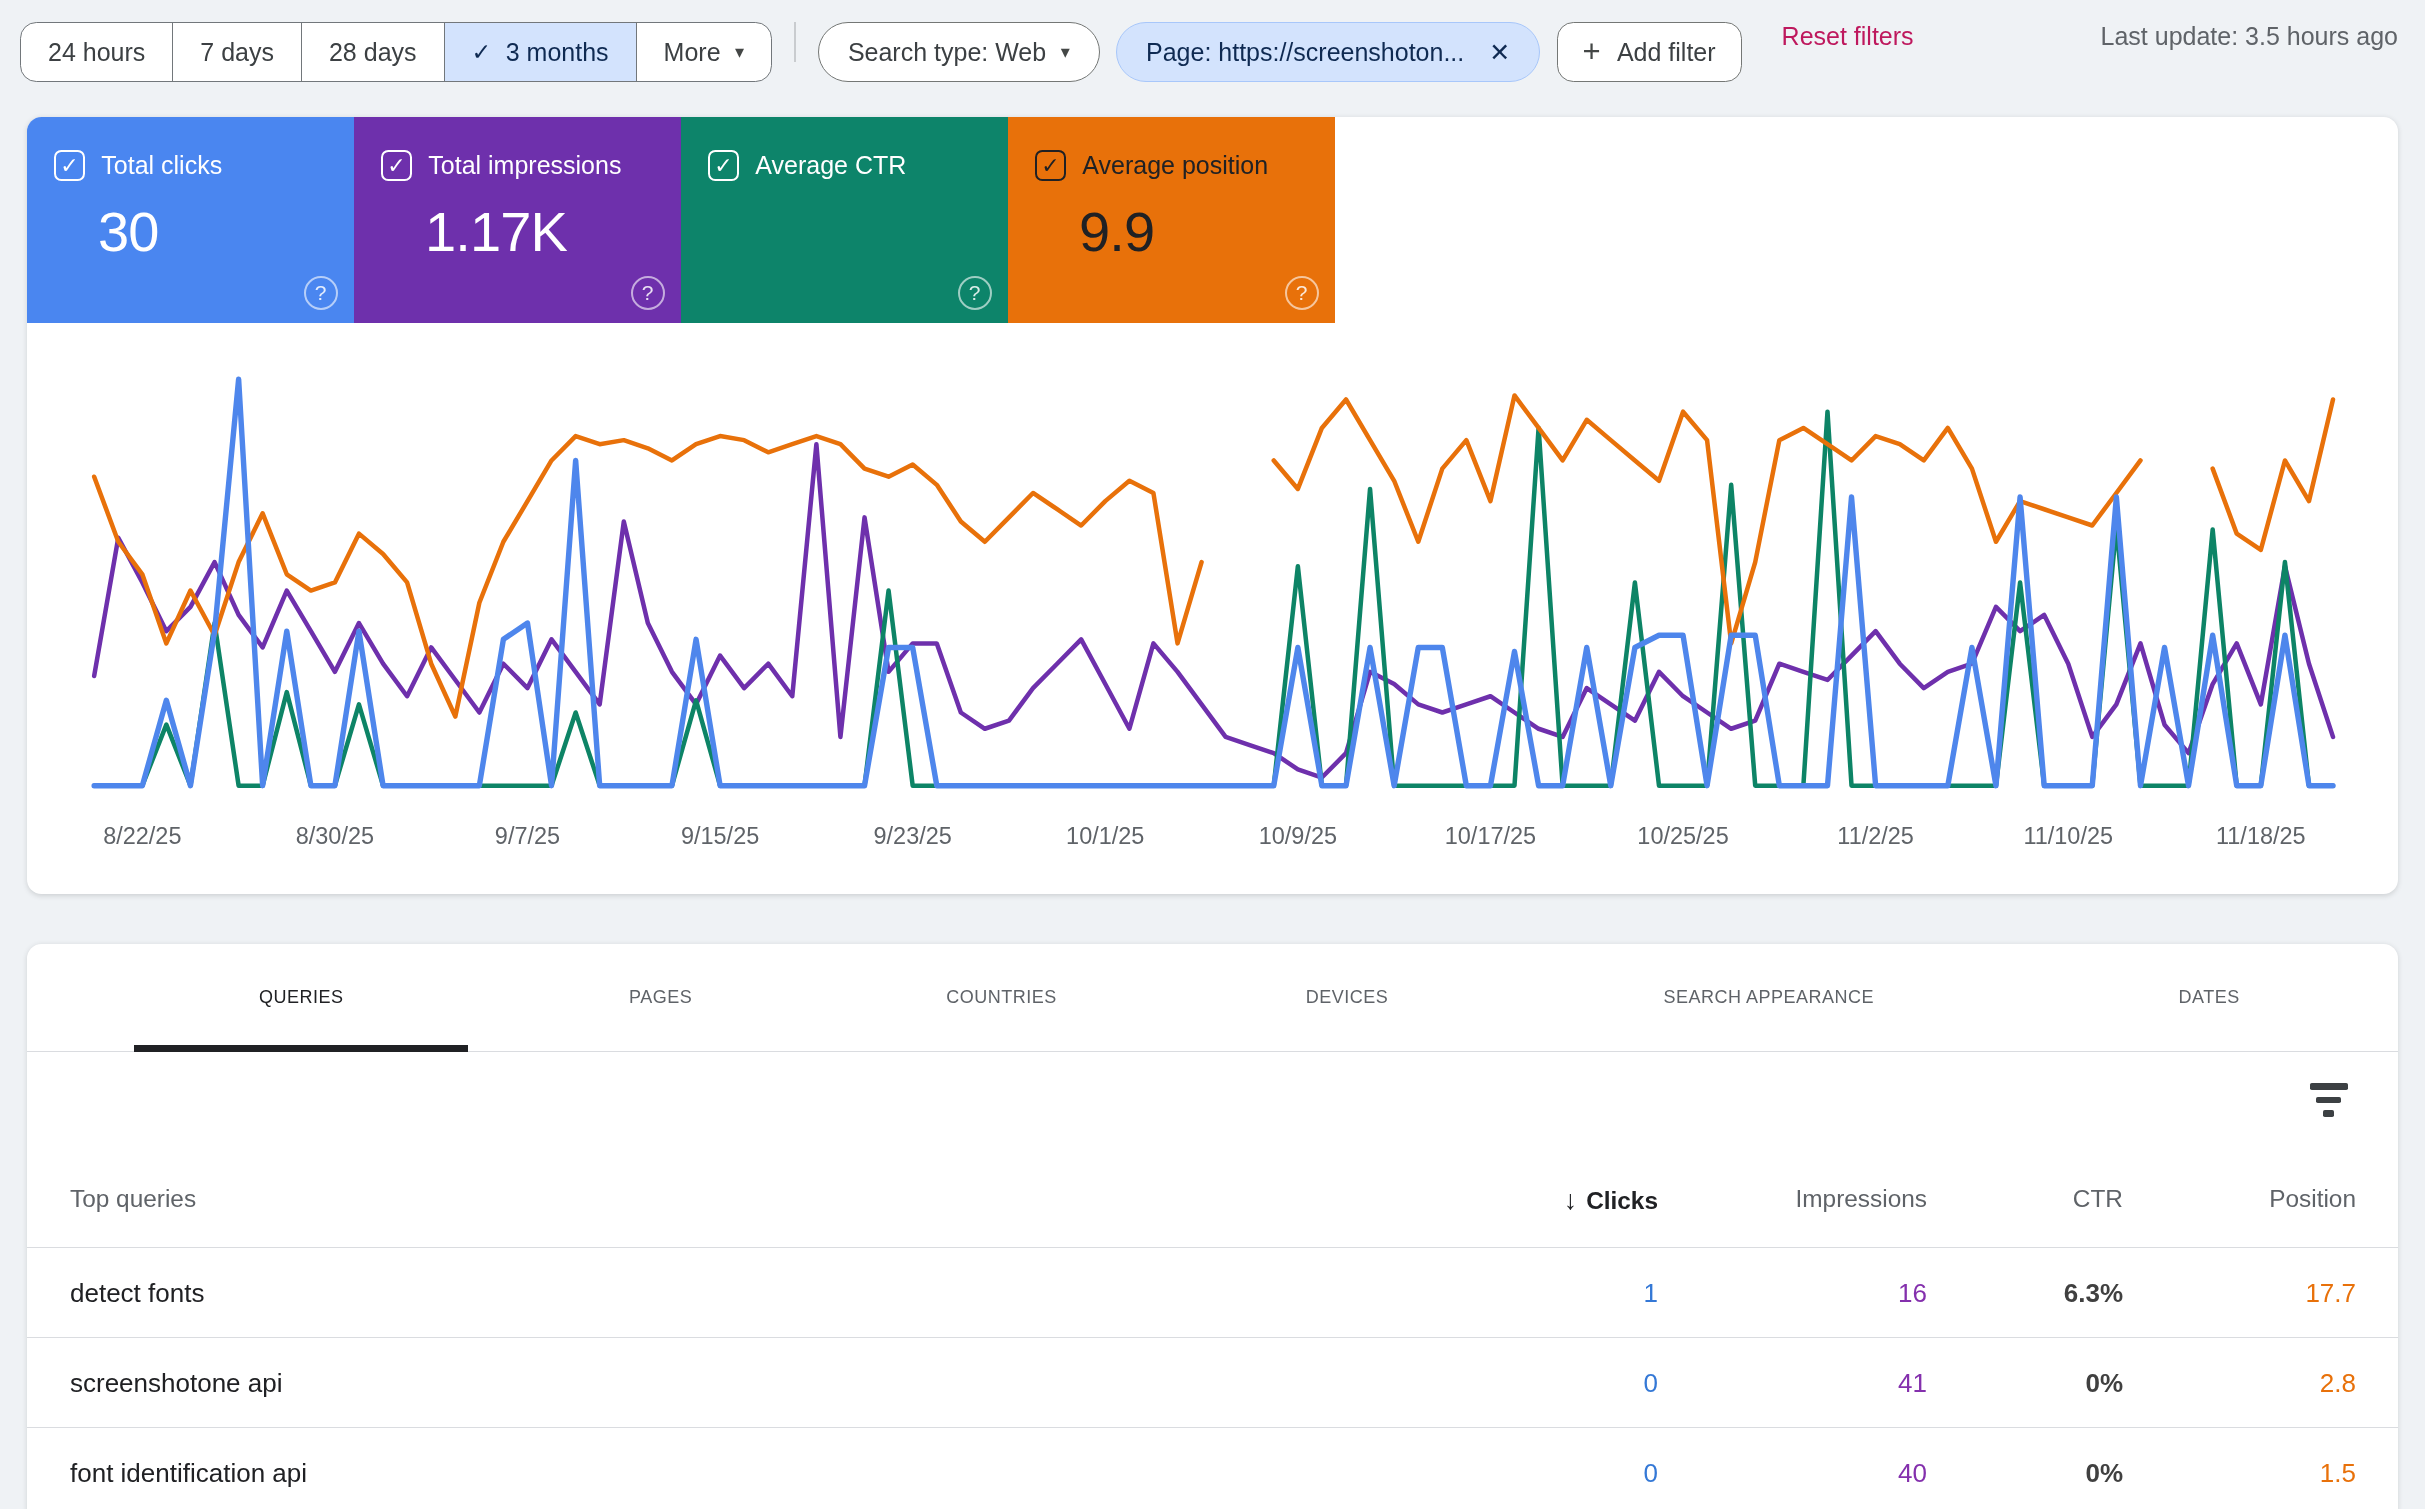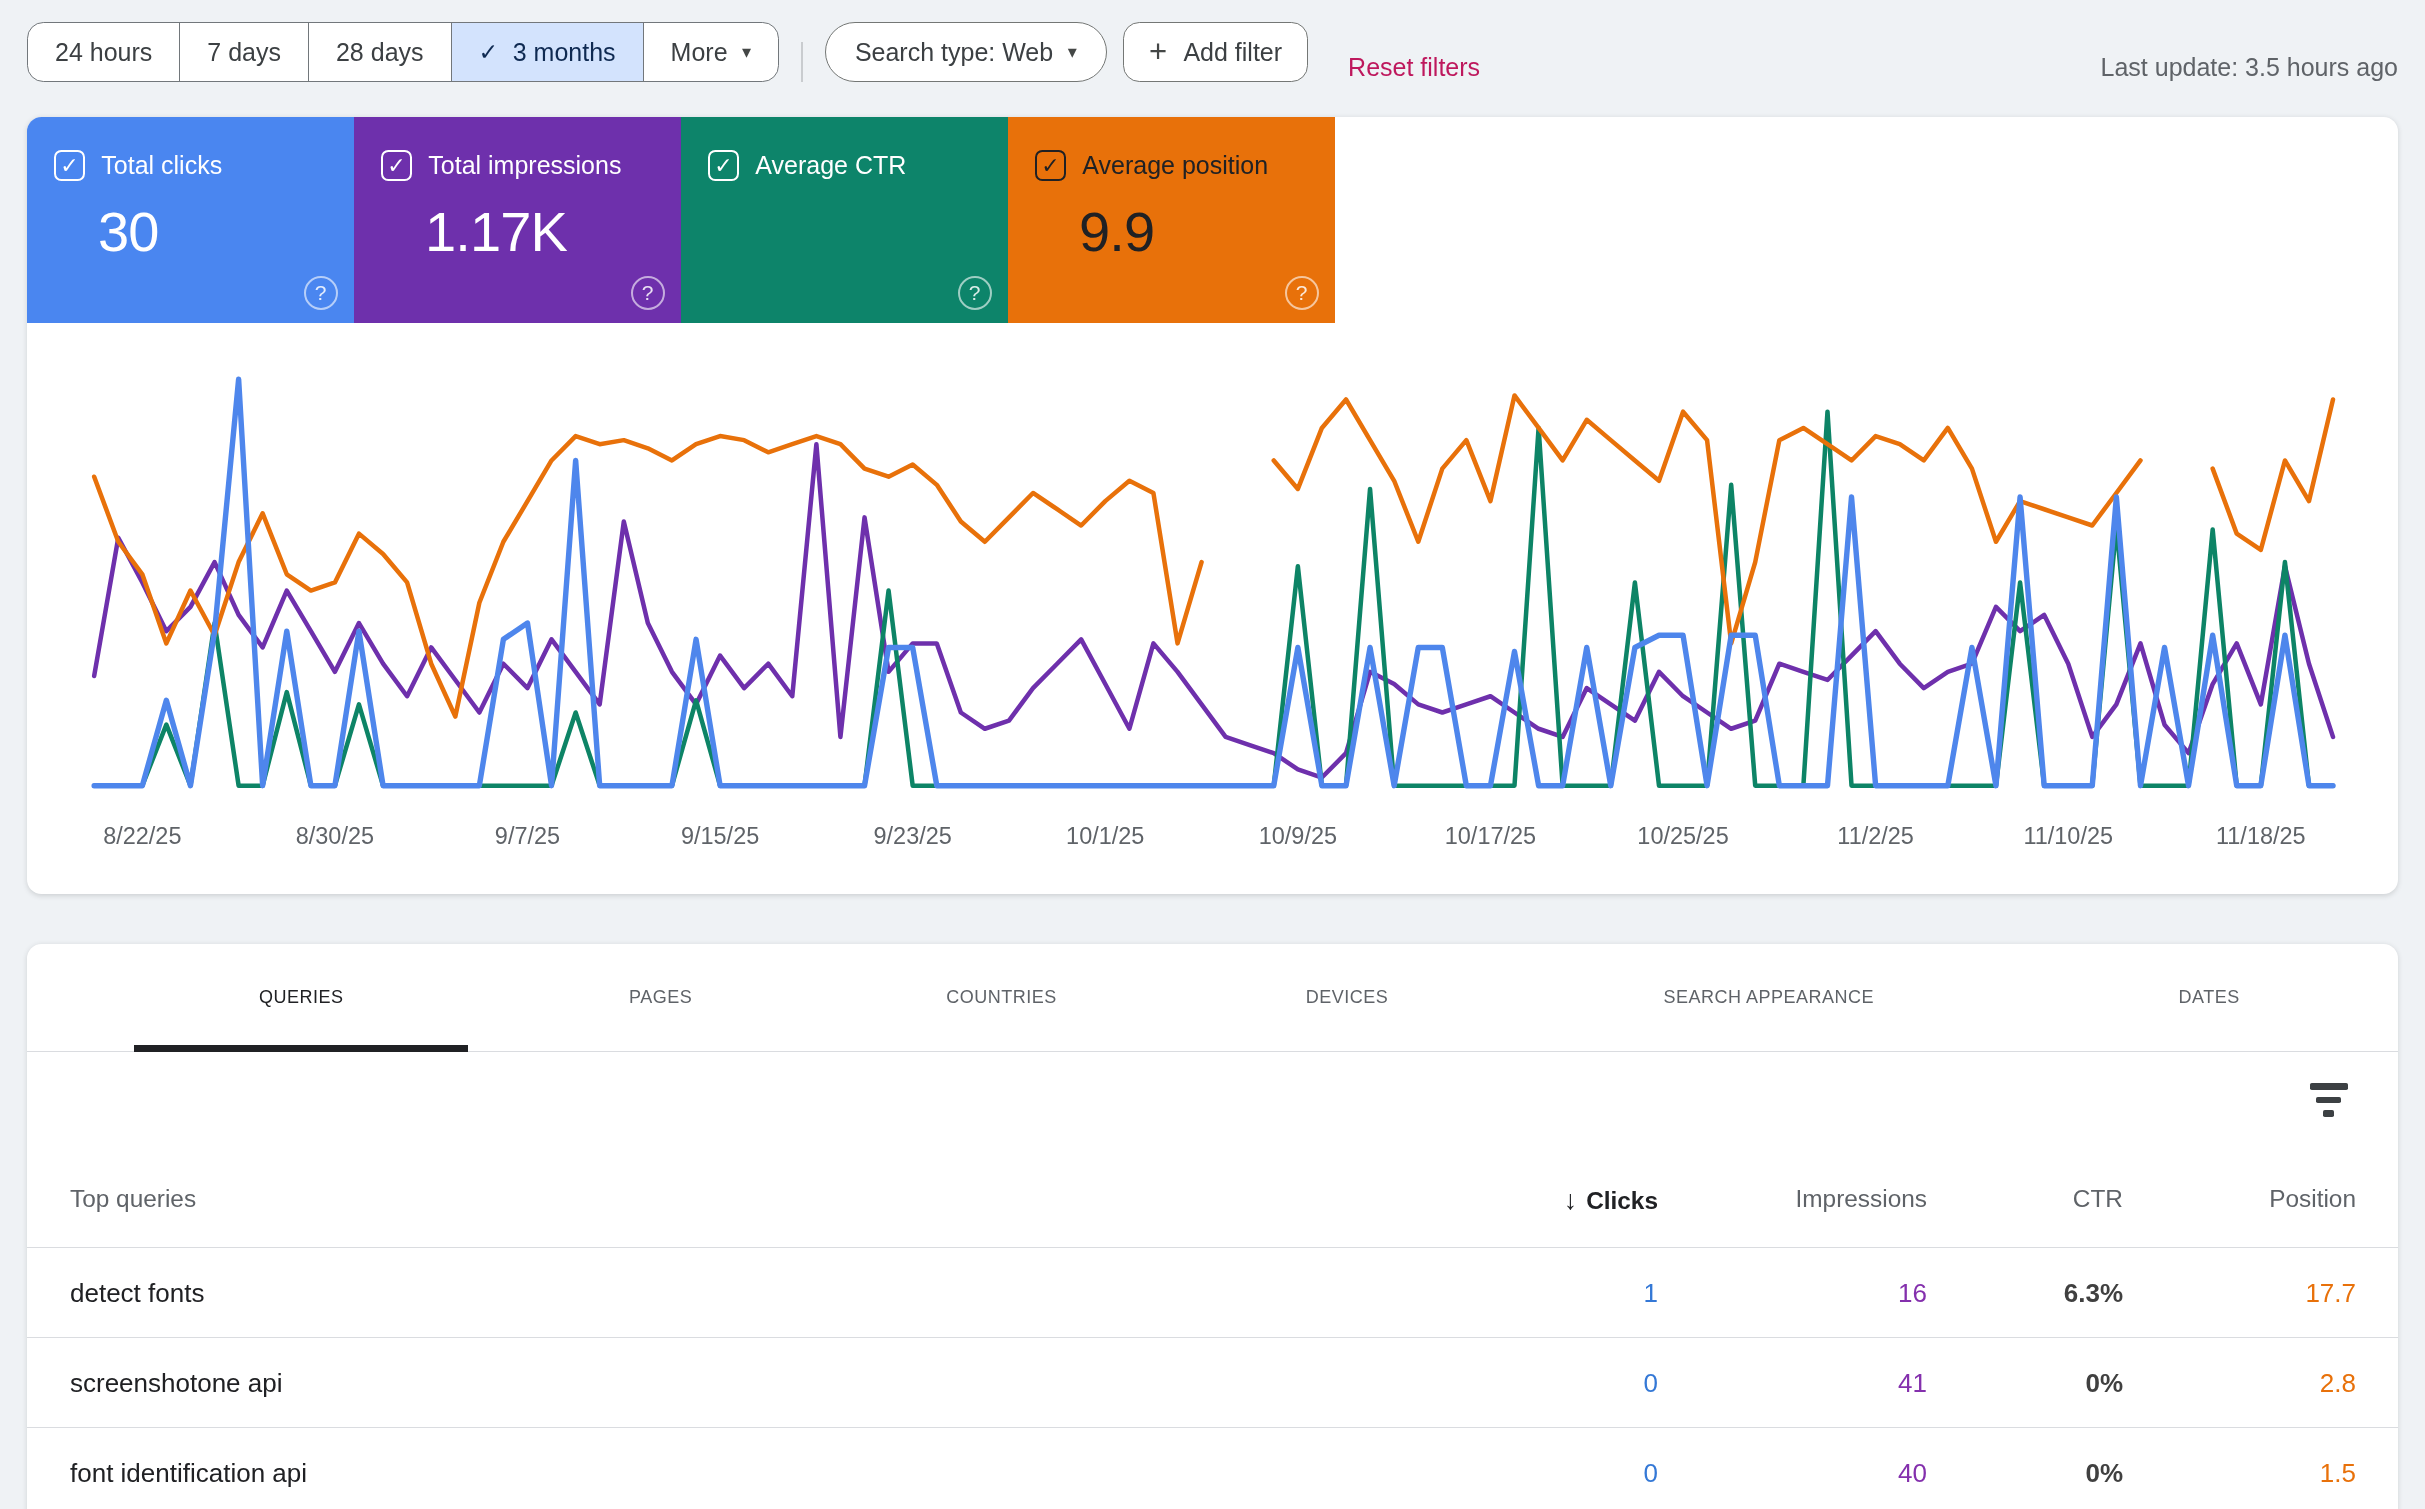--- a/index.html
+++ b/index.html
@@ -1,20 +1,20 @@
 <!DOCTYPE html>
 <html style="font-size:14.5px"><head>
 <meta charset="utf-8">
 <style>
   html,body{margin:0;padding:0;width:2426px;height:1509px;overflow:hidden;
     background:#eff2f5;font-family:"Liberation Sans","DejaVu Sans",sans-serif;color:#202124;}
   *{box-sizing:border-box;}
 
   
-  .topbar{position:absolute;left:27px;right:27px;top:22px;height:60px;display:flex;align-items:flex-end;}
+  .topbar{position:absolute;left:20px;right:27px;top:22px;height:60px;display:flex;align-items:flex-start;}
   .seg-group{display:flex;height:60px;background:#fff;border:1.8px solid #72777b;border-radius:16.3px;overflow:hidden;}
   .seg{display:flex;align-items:center;padding:0 27px;font-size:25px;color:#3c4043;border-left:1.8px solid #72777b;cursor:pointer;white-space:nowrap;}
   .seg:first-child{border-left:none;}
   .seg.selected{background:#d3e3fd;color:#0f2a52;}
   .seg .check{font-size:23.5px;margin-right:14.5px;color:#0f2a52;}
   .seg .caret, .chip .caret{font-size:18px;color:#444746;margin-left:14.5px;}
   .vdivider{width:1.8px;height:40px;background:#c9cccf;margin:0 22px;}
   .chip{display:flex;align-items:center;height:60px;padding:0 29px;border-radius:30px;
     border:1.8px solid #747775;background:#fff;font-size:25px;color:#3c4043;white-space:nowrap;cursor:pointer;}
   .chip.blue{background:#d3e3fd;border-color:#a8c7fa;color:#0f2a52;margin-left:16.3px;}
@@ -112,20 +112,24 @@
     </div>
   </div>
 
   <div class="vdivider"></div>
 
   <div class="chip">
     <span>Search type: Web</span>
     <span class="caret">▾</span>
   </div>
 
+  <div class="chip blue">
+    <span>Page: https://screenshoton...</span>
+    <span class="close">✕</span>
+  </div>
 
   <div class="addfilter">
     <span class="plus">+</span>
     <span>Add filter</span>
   </div>
 
   <div class="reset">Reset filters</div>
   <div class="lastupdate">Last update: 3.5 hours ago</div>
 </div>
 

